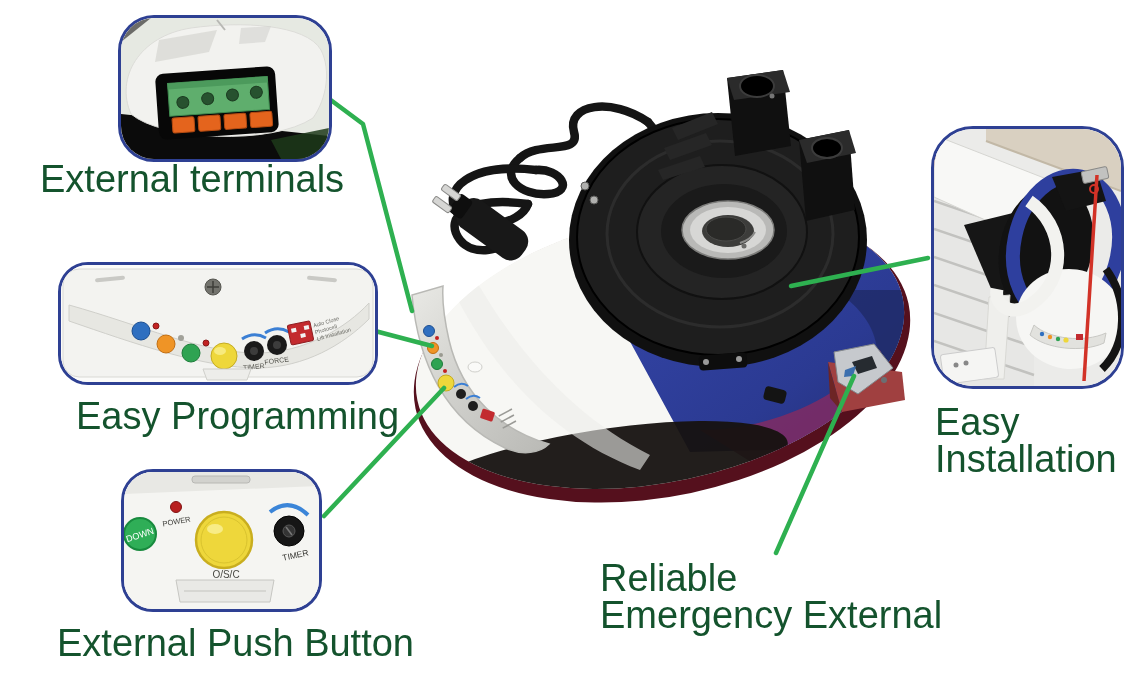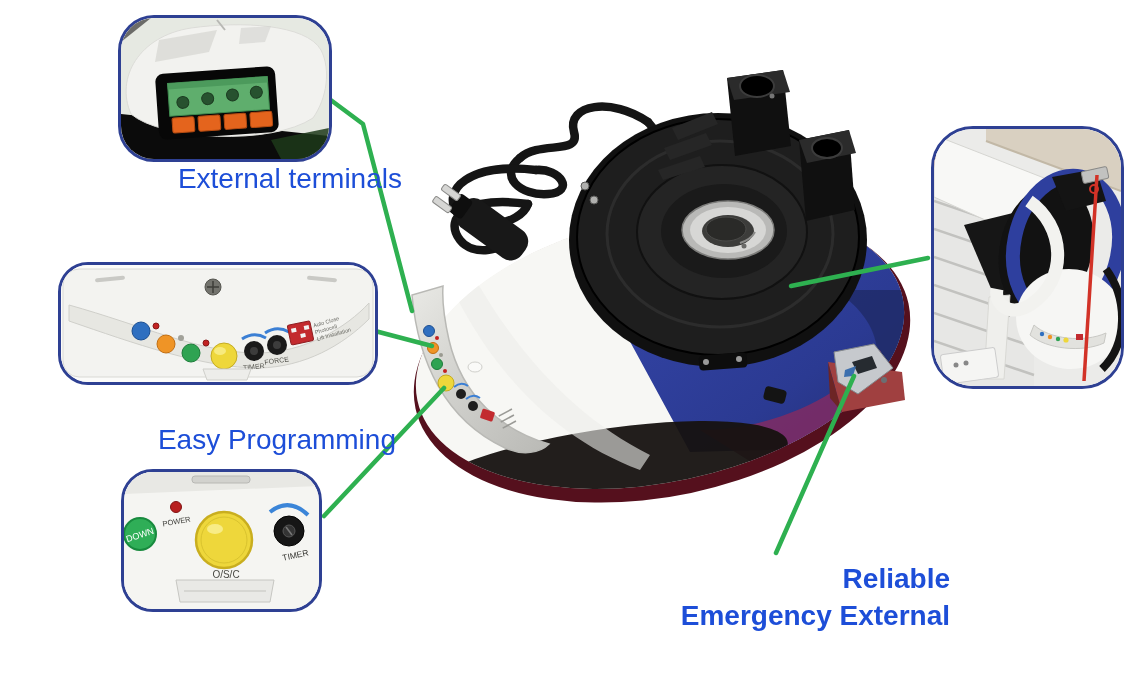--- a/index.html
+++ b/index.html
@@ -1,21 +1,21 @@
 <!DOCTYPE html>
 <html><head>
 <meta charset="utf-8">
 <style>
   html,body{margin:0;padding:0;background:#ffffff;}
   .stage{position:relative;width:1147px;height:679px;background:#fff;overflow:hidden;
          font-family:"Liberation Sans","DejaVu Sans",sans-serif;}
   .scene{position:absolute;left:0;top:0;width:1147px;height:679px;}
   .callout{position:absolute;border:3px solid #2e4093;background:#fff;overflow:hidden;box-sizing:border-box;}
   .callout svg{display:block;width:100%;height:100%;}
-  .caption{position:absolute;text-align:right;color:#1d4ed8;font-size:28px;line-height:34px;
+  .caption{position:absolute;text-align:left;color:#14532d;font-size:38px;line-height:34px;
            letter-spacing:0;white-space:nowrap;}
   .caption.wide{line-height:37px;}
   svg text{font-family:"Liberation Sans","DejaVu Sans",sans-serif;}
 </style>
 </head>
 <body>
 
 <div class="stage">
 
   <svg class="scene" viewBox="0 0 1147 679">
@@ -268,24 +268,31 @@
       <rect x="148" y="40" width="26" height="12" rx="2" transform="rotate(-12 161 46)" fill="#c2c2c0" stroke="#8a8a88"></rect>
       <line x1="163" y1="46" x2="150" y2="252" stroke="#d23227" stroke-width="3.5"></line>
       <circle cx="160" cy="60" r="4" fill="none" stroke="#d23227" stroke-width="2"></circle>
     </svg>
   </div>
 
   <div class="caption" style="left:40px;top:162px;width:362px;">
     <div>External terminals</div>
   </div>
 
-  <div class="caption" style="left:76px;top:399px;width:320px;margin-top:24px;">
+  <div class="caption" style="left:76px;top:399px;width:320px;">
     <div>Easy Programming</div>
   </div>
 
-
-
-  <div class="caption wide" style="left:600px;top:560px;width:350px;font-weight:bold;">
+  <div class="caption" style="left:57px;top:626px;width:330px;">
+    <div>External Push Button</div>
+  </div>
+
+  <div class="caption wide" style="left:935px;top:404px;width:195px;">
+    <div>Easy</div>
+    <div>Installation</div>
+  </div>
+
+  <div class="caption wide" style="left:600px;top:560px;width:350px;">
     <div>Reliable</div>
     <div>Emergency External</div>
   </div>
 
 </div>
 
 </body></html>

